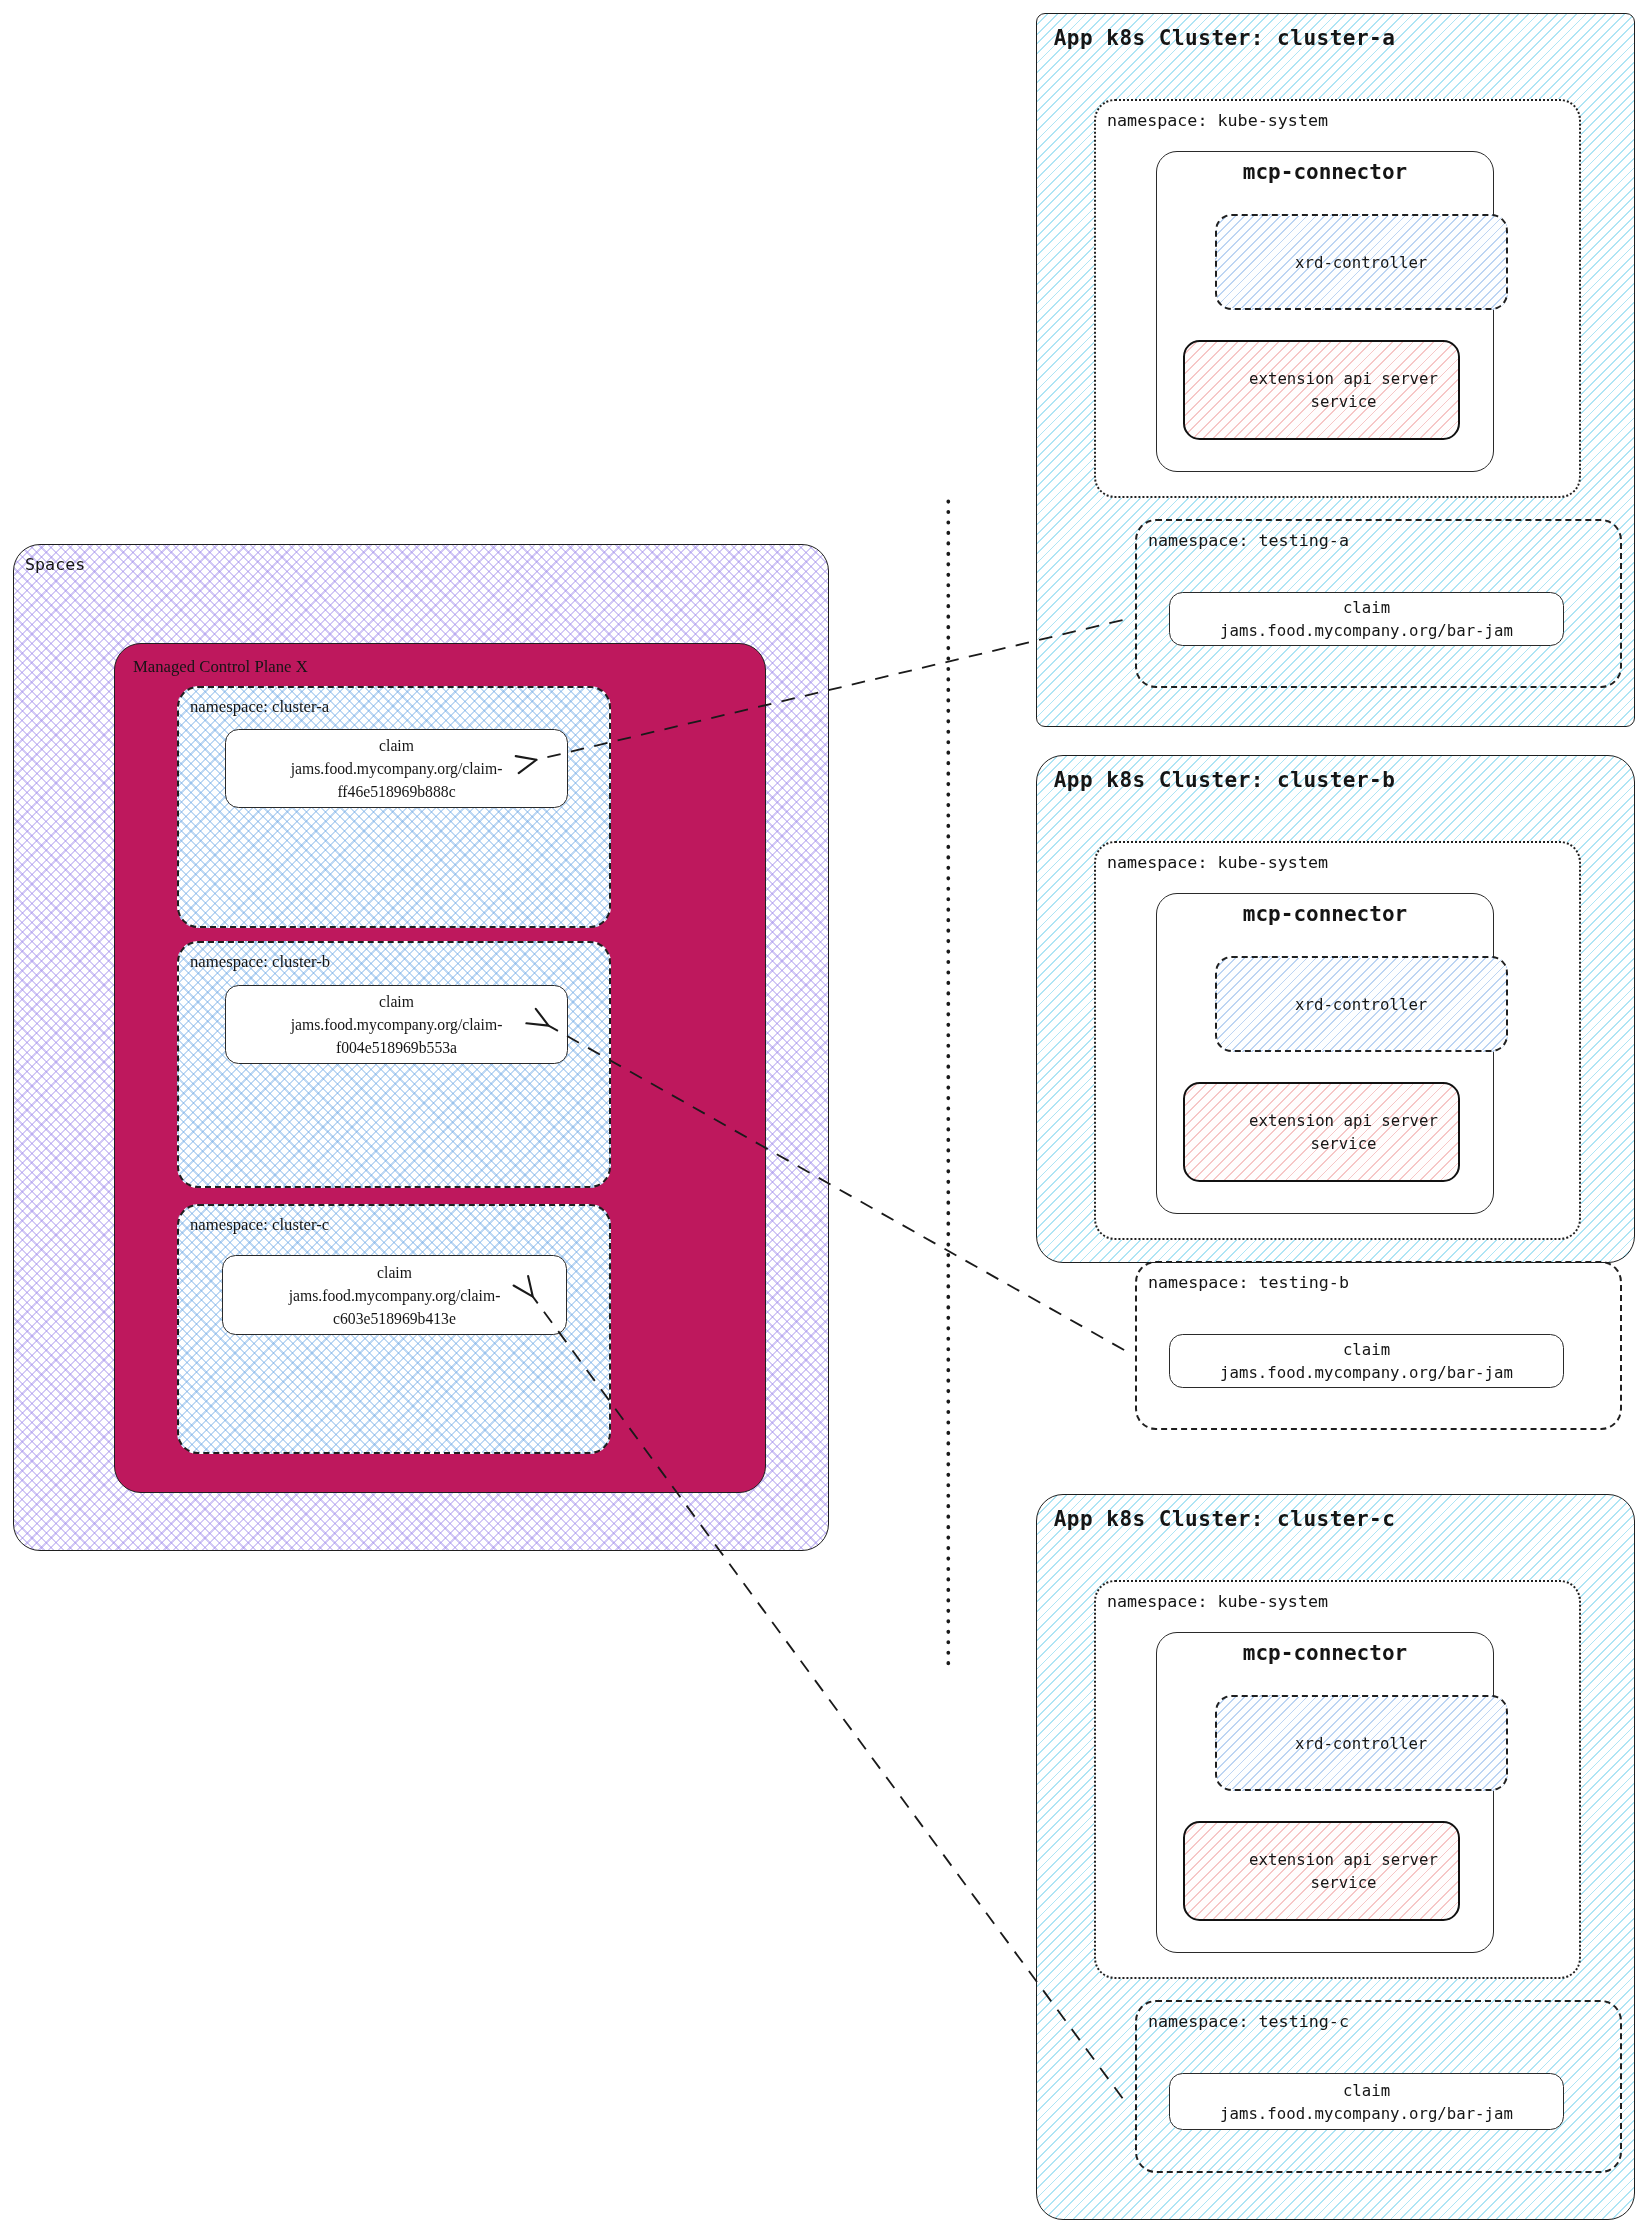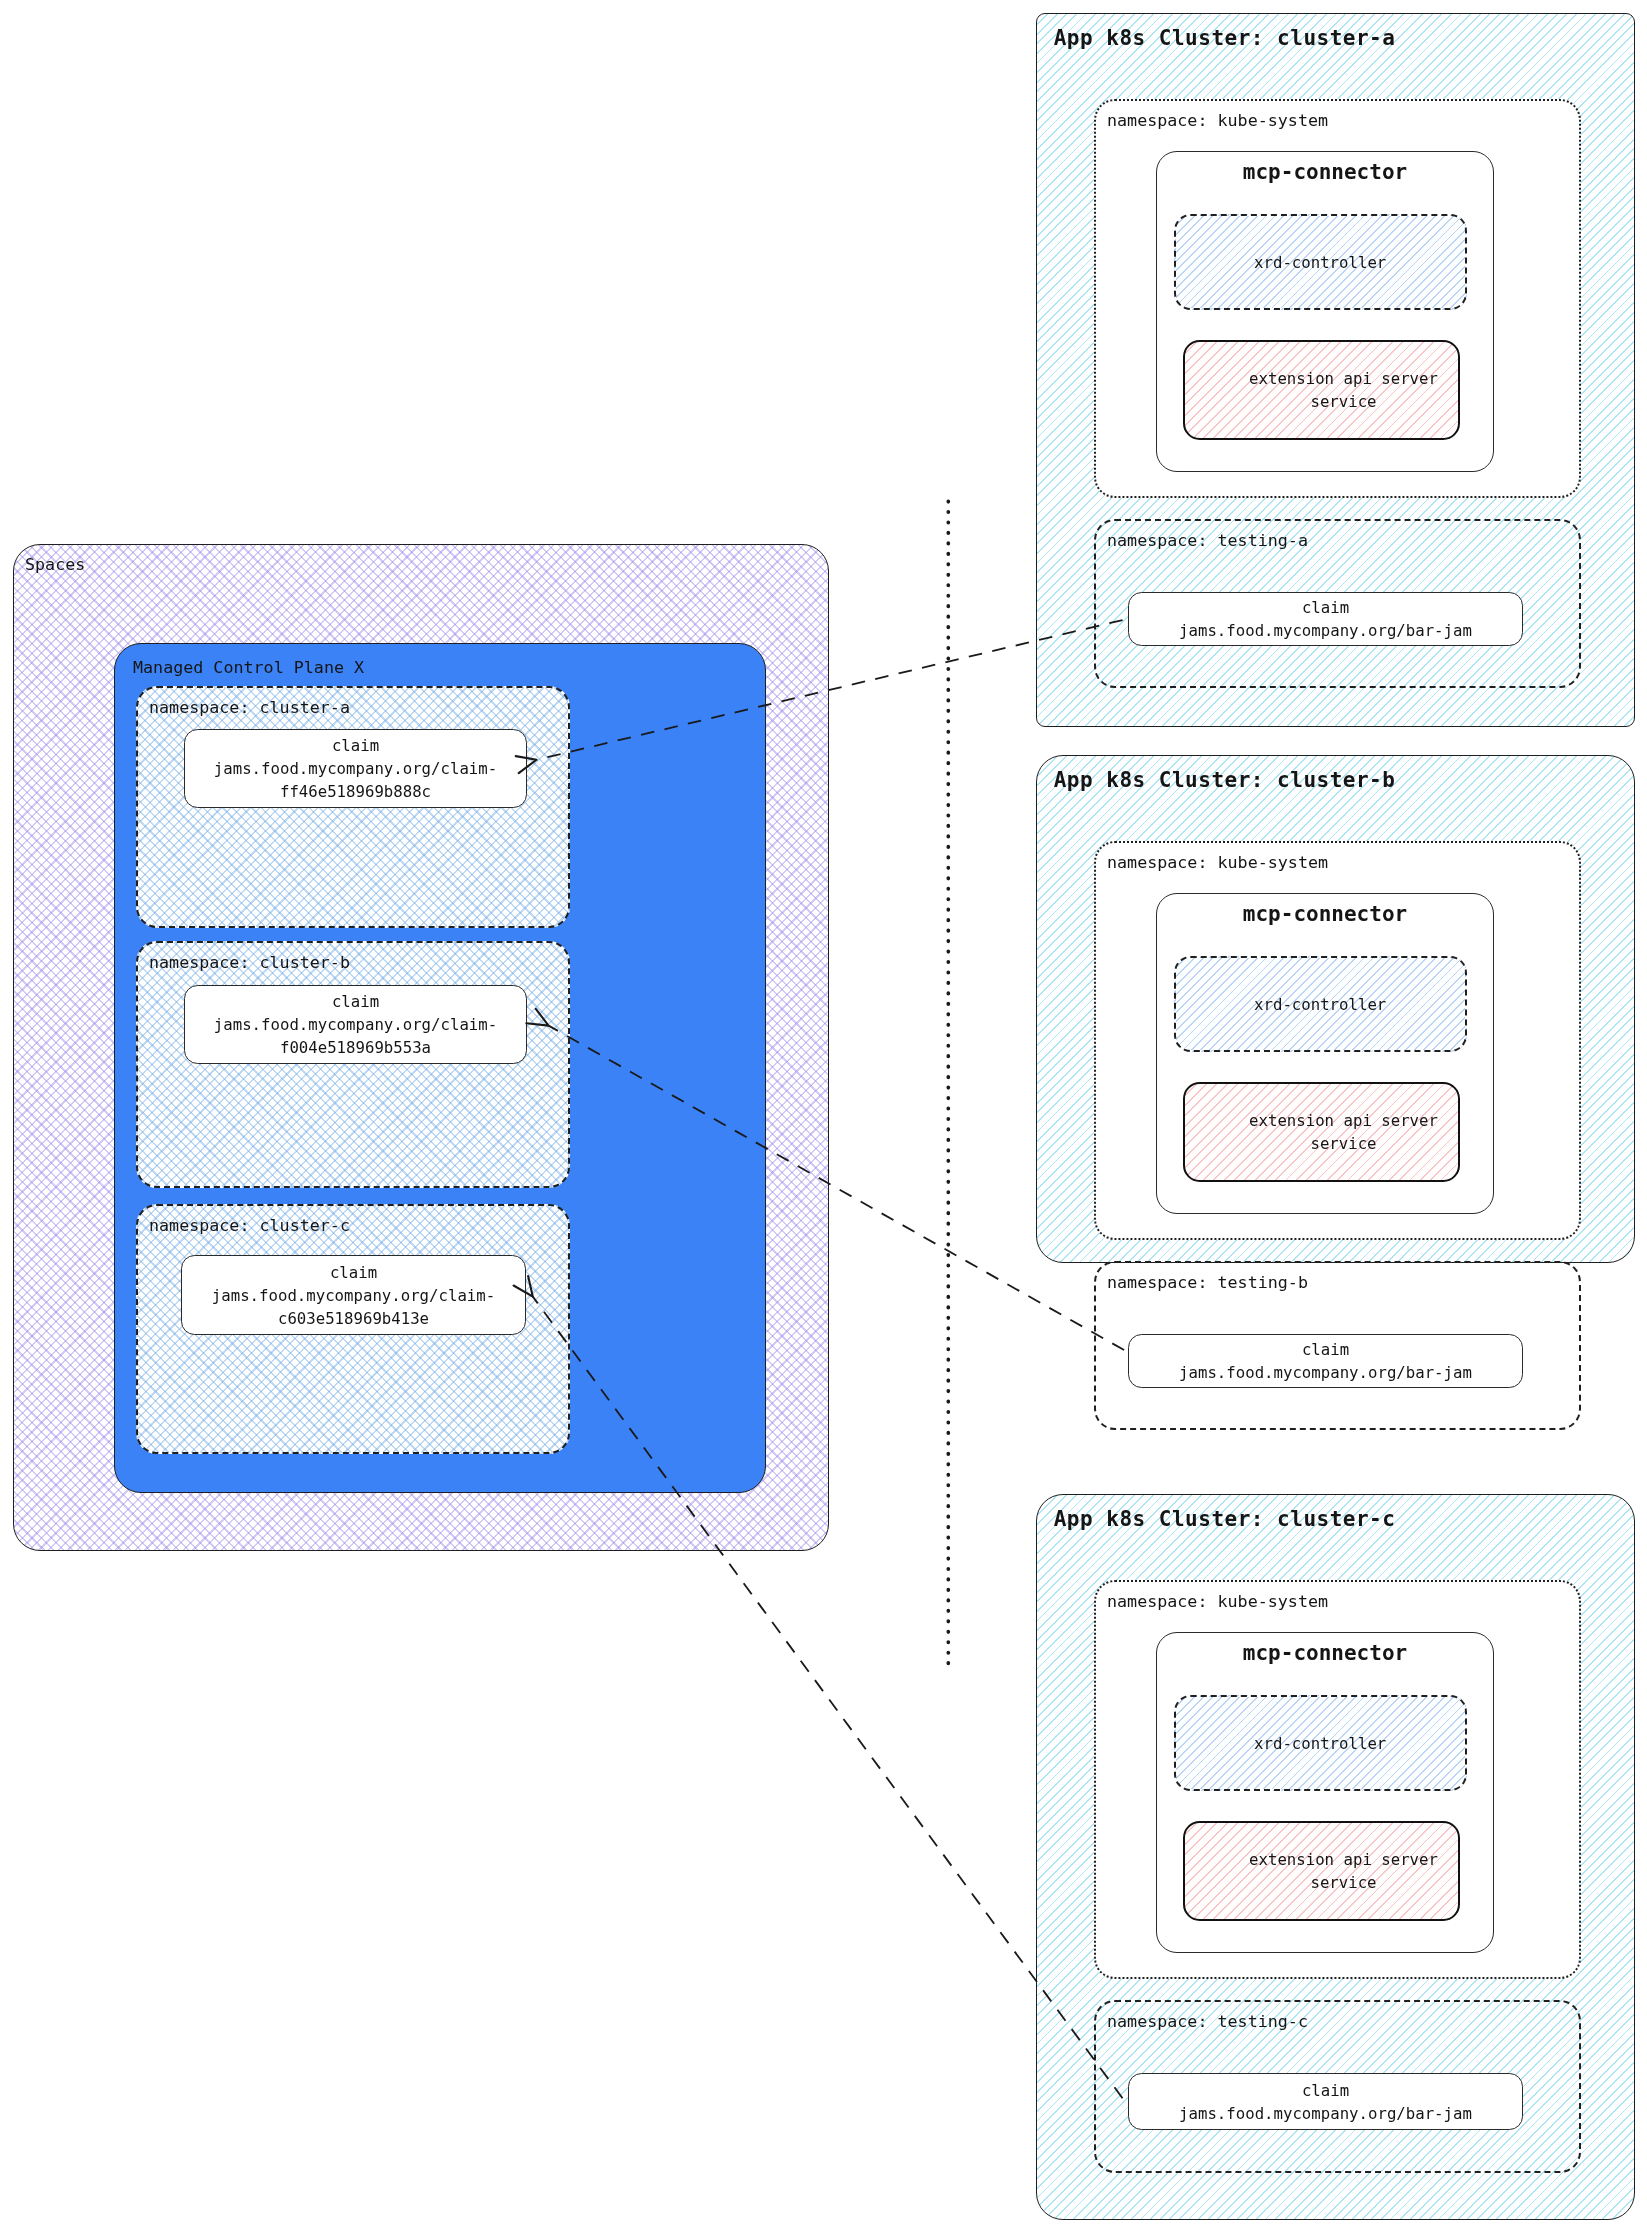--- a/index.html
+++ b/index.html
@@ -27,21 +27,21 @@
     background-image:repeating-linear-gradient(135deg, rgba(118,168,229,.48) 0 1.3px, transparent 1.3px 6.3px);
   }
   .hatch-pink{
     background-color:#fffdfd;
     background-image:repeating-linear-gradient(135deg, rgba(238,148,148,.52) 0 1.3px, transparent 1.3px 7.3px);
   }
   
   .b-solid{border:1.6px solid #1f1f1f;}
   .b-solid-med{border:1.3px solid #2a2a2a;}
   .b-solid-thick{border:2.6px solid #111111;padding-left:44px;}
-  .b-dashed{border:2.4px dashed #1f1f1f;}
+  .b-dashed{border:2.4px dashed #1f1f1f;margin-left:41px;}
   .b-dotted{border:2.4px dotted #1f1f1f;}
   .r-xl{border-radius:27px;}
   .r-lg{border-radius:21px;}
   .r-md{border-radius:16.7px;}
   .r-sm{border-radius:13.6px;}
   
   .fs-title{font-size:21px;font-weight:700;letter-spacing:0.5px;}
   .fs-conn{font-size:21px;font-weight:700;}
   .fs-label{font-size:16.7px;}
   .fs-body{font-size:15.7px;line-height:23px;}
@@ -50,21 +50,21 @@
   .conn-title{position:absolute;top:8.4px;left:0;right:0;text-align:center;}
   svg.overlay{position:absolute;left:0;top:0;pointer-events:none;z-index:60;}
 </style>
 </head>
 <body>
 
 <div class="abs hatch-purple b-solid r-xl" style="left:13px;top:544px;width:816px;height:1007px;">
   <div class="corner-lbl fs-label">Spaces</div>
 </div>
 
-<div class="abs b-solid r-xl" style="left:114px;top:643px;width:652px;height:850px;background:#3b82f6;z-index:5;">
+<div class="abs b-solid r-xl" style="left:114px;top:643px;width:652px;height:850px;background:#be185d;z-index:5;font-family:Liberation Serif, serif;">
   <div class="corner-lbl fs-label" style="top:12.6px;left:18px;">Managed Control Plane X</div>
 
   <div class="abs hatch-bluecross b-dashed r-lg" style="left:21px;top:42px;width:434px;height:242px;">
     <div class="corner-lbl fs-label">namespace: cluster-a</div>
     <div class="abs b-solid-med r-sm center-col fs-body" style="left:46px;top:41px;width:343px;height:79px;background:#ffffff;">
       <div>claim</div>
       <div>jams.food.mycompany.org/claim-</div>
       <div>ff46e518969b888c</div>
     </div>
   </div>

